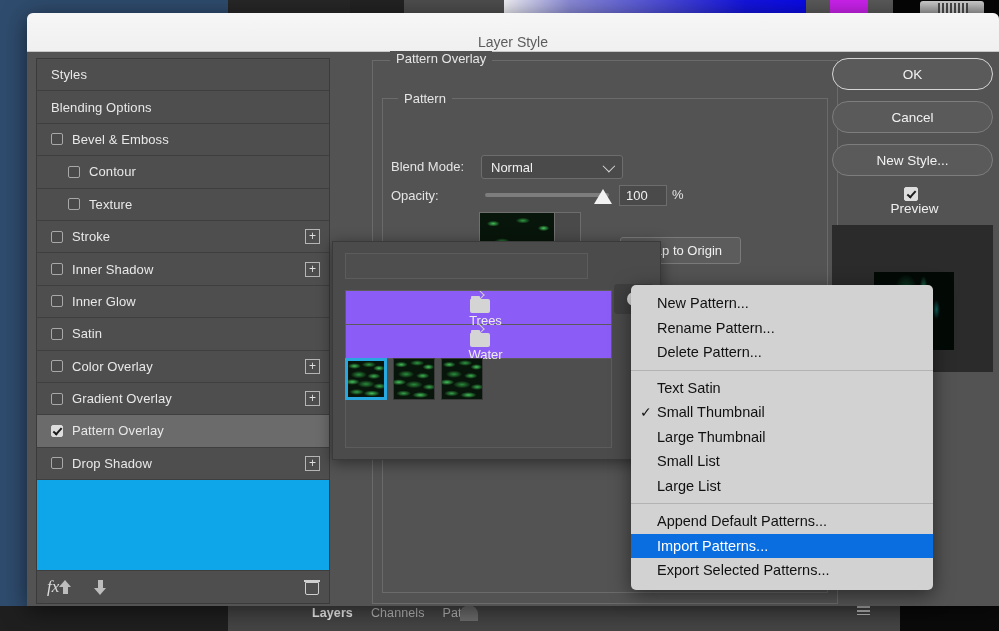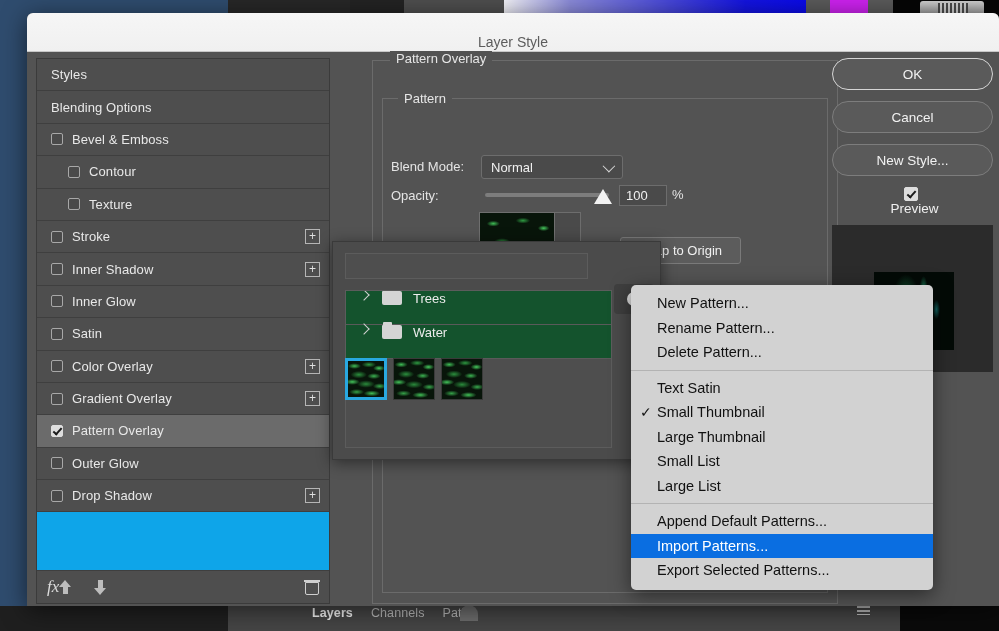--- a/index.html
+++ b/index.html
@@ -574,25 +574,26 @@
     left: 12px; top: 48px;
     width: 267px; height: 158px;
     background: #4e4e4e;
     border: 1px solid #5c5c5c;
     box-sizing: border-box;
     overflow: hidden;
   }
   .folder-row {
     height: 34px;
     display: flex;
-    align-items: flex-start;
+    align-items: center;
     padding-left: 14px;
     border-bottom: 1px solid #5a5a5a;
-    background: #14532d;
-    box-sizing: border-box;
+    background: #8b5cf6;
+    box-sizing: border-box;
+    flex-direction: column;
   }
   .disc-arrow {
     width: 7px; height: 7px;
     border-right: 1.7px solid #d2d2d2;
     border-top: 1.7px solid #d2d2d2;
     transform: rotate(45deg);
     margin-right: 14px;
     flex: 0 0 auto;
   }
   .folder-icon {
@@ -775,24 +776,20 @@
               <span class="style-plus">+</span>
             </div>
             <div class="style-row">
               <span class="style-cb"></span>
               <span class="style-label">Gradient Overlay</span>
               <span class="style-plus">+</span>
             </div>
             <div class="style-row selected">
               <span class="style-cb checked"></span>
               <span class="style-label">Pattern Overlay</span>
-            </div>
-            <div class="style-row">
-              <span class="style-cb"></span>
-              <span class="style-label">Outer Glow</span>
             </div>
             <div class="style-row">
               <span class="style-cb"></span>
               <span class="style-label">Drop Shadow</span>
               <span class="style-plus">+</span>
             </div>
           </div>
         <div class="styles-footer">
           <span class="fx-icon">fx</span>
           <span class="arrow-up"></span>

